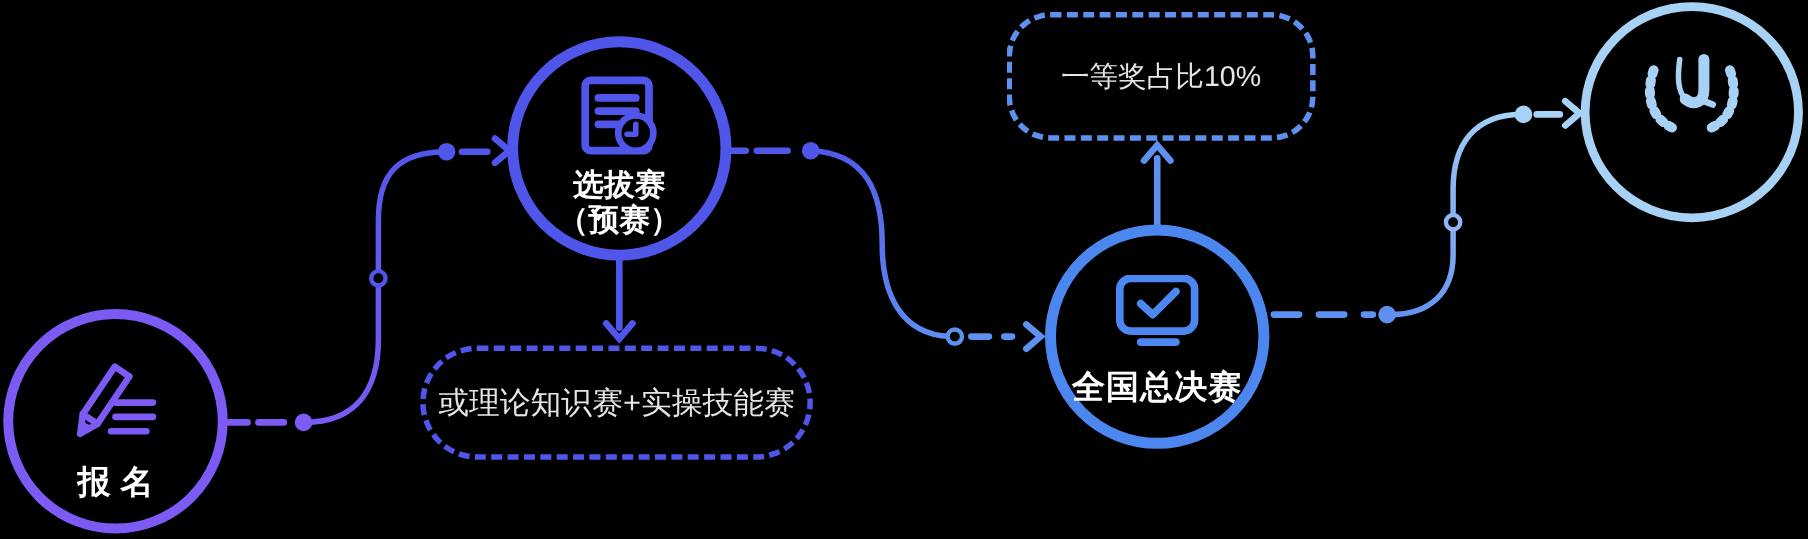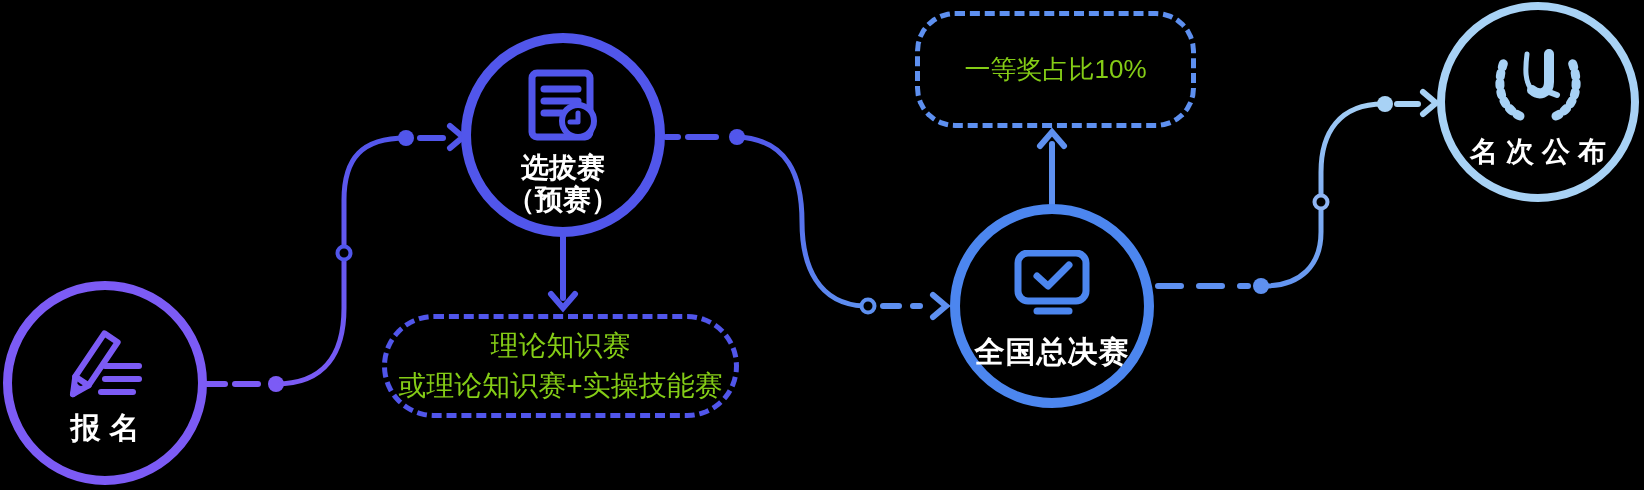--- a/index.html
+++ b/index.html
@@ -6,32 +6,32 @@
   .stage{
     position:relative;width:1644px;height:490px;background:#000;overflow:hidden;
     font-family:"Liberation Sans","DejaVu Sans",sans-serif;
   }
   .stage svg.wires{position:absolute;left:0;top:0;}
   .node{
     position:absolute;border-style:solid;border-radius:50%;box-sizing:border-box;
     display:flex;flex-direction:column;align-items:center;
   }
   .node .nlabel{color:#fff;font-weight:bold;white-space:nowrap;}
-  .node-signup{left:3px;top:281px;width:204px;height:204px;border-width:9px;padding-top:40px;}
+  .node-signup{left:3px;top:281px;width:204px;height:204px;border-width:9px;padding-top:40px;gap:10px;}
   .node-signup .nlabel{font-size:30px;letter-spacing:9px;padding-left:9px;}
   .node-selection{left:461px;top:33px;width:204px;height:204px;border-width:10px;padding-top:26px;gap:11px;}
   .node-selection .nlabel{font-size:28px;line-height:32px;text-align:center;}
   .node-finals{left:950px;top:204px;width:204px;height:204px;border-width:10px;padding-top:36px;gap:16px;}
   .node-finals .nlabel{font-size:30px;letter-spacing:1px;}
   .node-results{left:1437px;top:2px;width:202px;height:200px;border-width:8px;padding-top:38px;gap:11px;}
   .node-results .nlabel{font-size:28px;letter-spacing:8px;padding-left:8px;}
   .callout{
     position:absolute;border-style:dashed;border-width:5px;box-sizing:border-box;
-    display:flex;flex-direction:column;align-items:center;justify-content:center;
-    color:#84cc16;text-align:center;white-space:nowrap;
+    display:flex;flex-direction:row;align-items:center;justify-content:center;
+    color:#e5e5e5;text-align:center;white-space:nowrap;
   }
   .callout-preliminary{left:382px;top:314px;width:357px;height:104px;border-radius:52px;font-size:28px;line-height:40px;}
   .callout-prize{left:915px;top:11px;width:281px;height:117px;border-radius:40px;font-size:26px;line-height:33px;}
 </style>
 </head>
 <body>
 
 <div class="stage">
 
   <svg class="wires" width="1644" height="490" viewBox="0 0 1644 490">
@@ -131,25 +131,23 @@
   </div>
 
   <div class="node node-results" style="border-color: rgb(168, 210, 245);">
     <svg width="102" height="74" viewBox="0 0 102 74" fill="none" stroke-linecap="round">
       <path d="M33,68 C14,59 8,38 17,14" stroke-width="9" stroke-dasharray="3.5 6" stroke="#A8D2F5"></path>
       <path d="M69,68 C88,59 94,38 85,14" stroke-width="9" stroke-dasharray="3.5 6" stroke="#A8D2F5"></path>
       <path d="M40,6 C38,22 38,34 45,42" stroke-width="5" stroke="#A8D2F5"></path>
       <path d="M62,6 L62,34 C62,46 52,48 45,42" stroke-width="10" stroke="#A8D2F5"></path>
       <path d="M62,44 L70,47" stroke-width="6" stroke="#A8D2F5"></path>
     </svg>
-    <div class="nlabel">名次公布</div>
   </div>
 
   <div class="callout callout-preliminary" style="border-color: rgb(81, 86, 235);">
-    <div>理论知识赛</div>
     <div>或理论知识赛+实操技能赛</div>
   </div>
 
   <div class="callout callout-prize" style="border-color: rgb(94, 144, 240);">
     <div>一等奖占比10%</div>
   </div>
 
 </div>
 
 </body></html>

